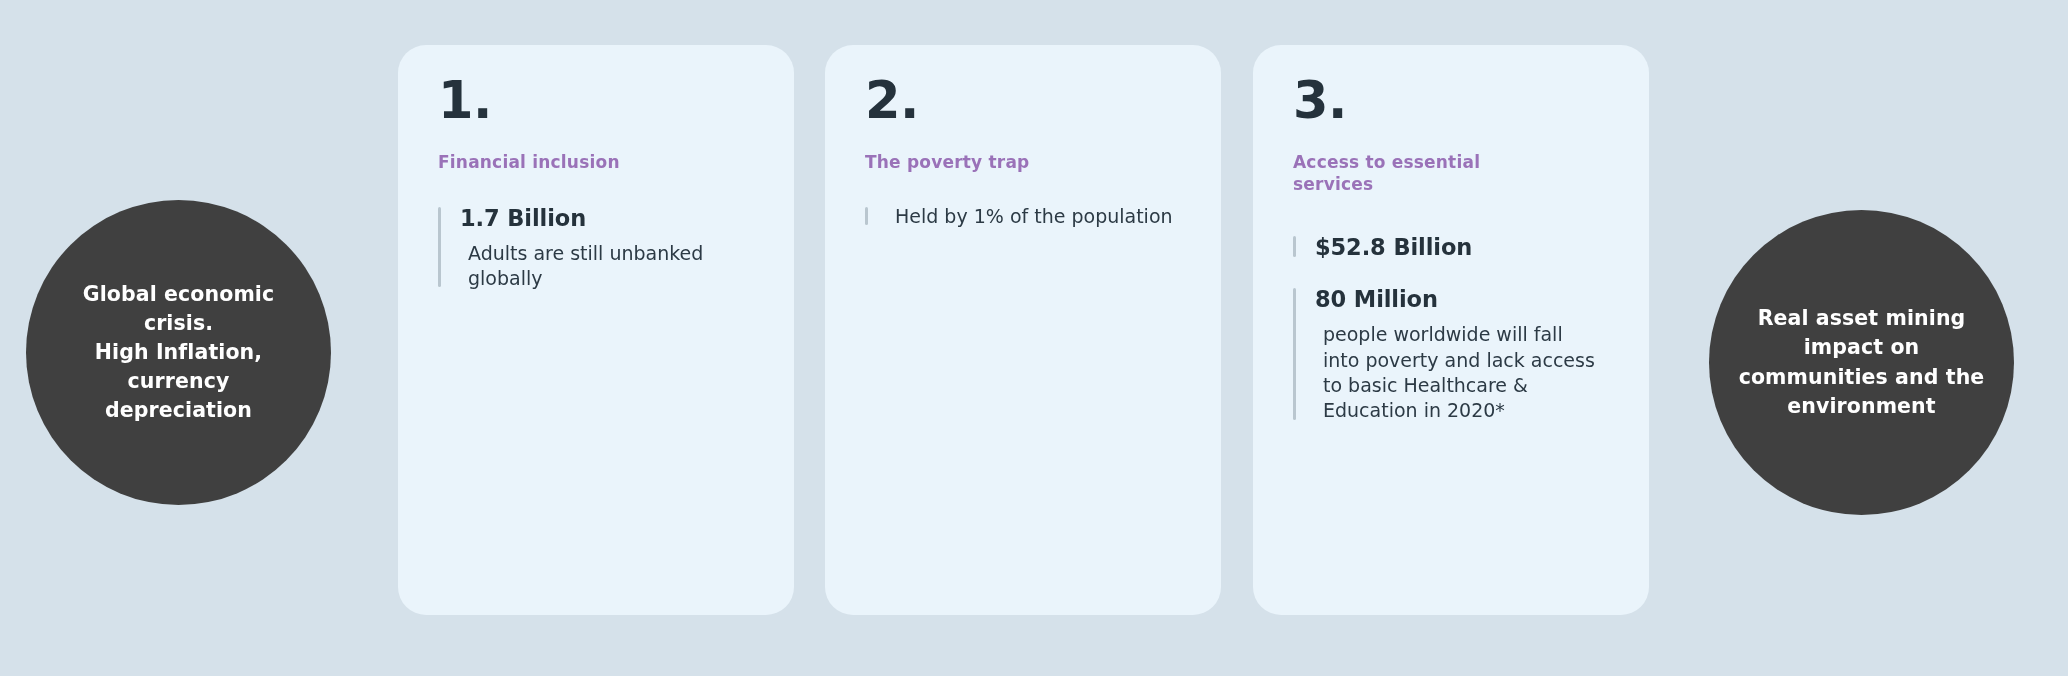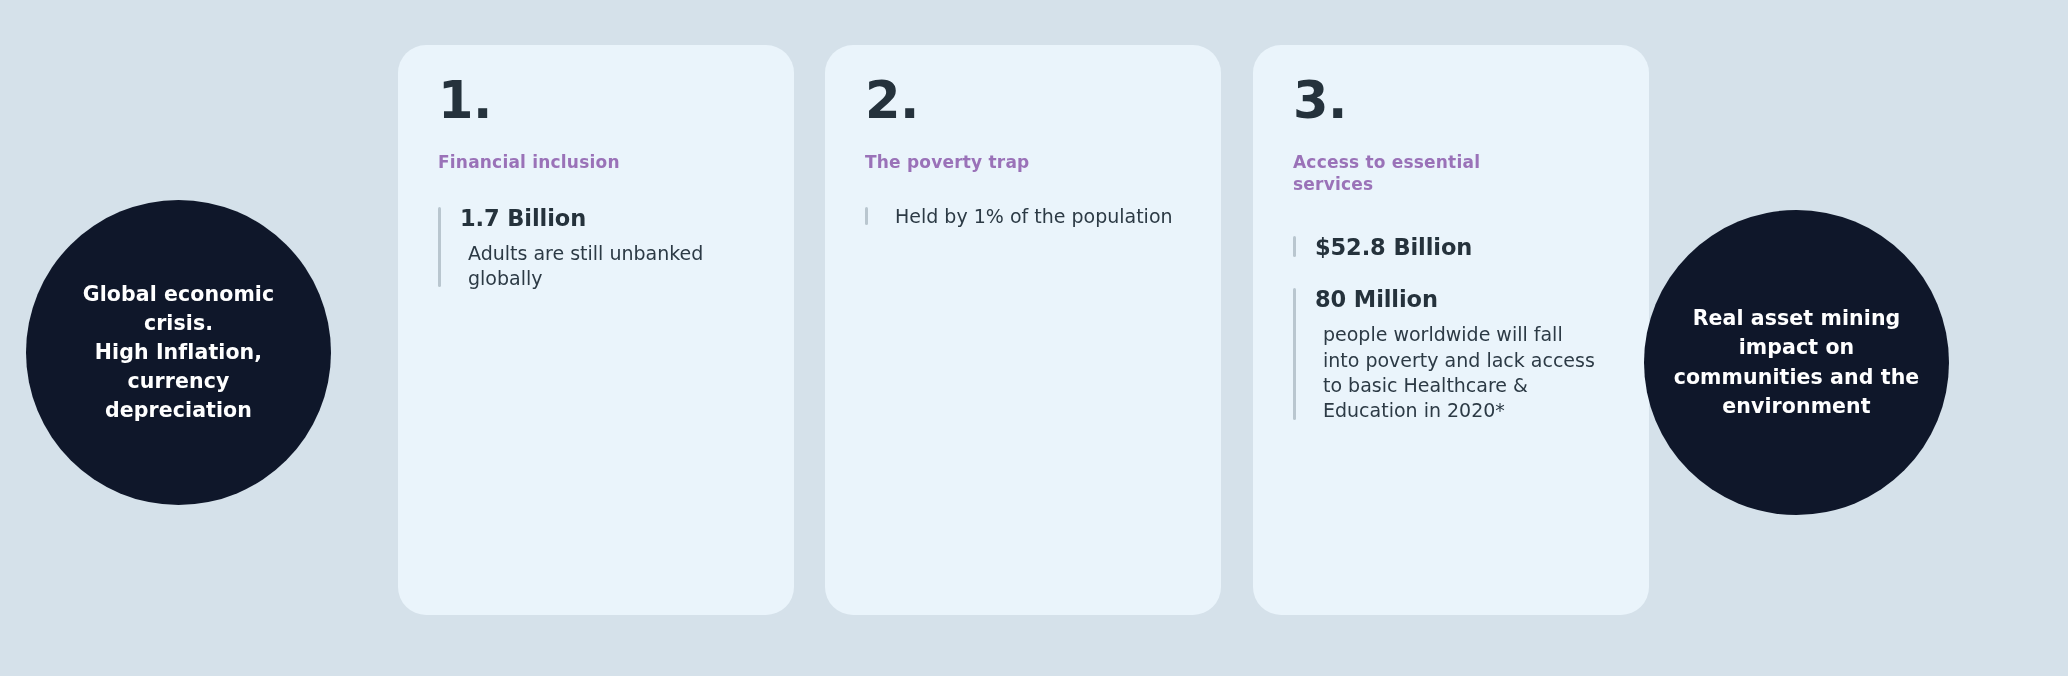--- a/index.html
+++ b/index.html
@@ -19,38 +19,38 @@
     position: absolute;
     inset: 0;
   }
 
   
   .circle {
     position: absolute;
     width: 305px;
     height: 305px;
     border-radius: 50%;
-    background: #0f172a;
+    background: #404040;
     display: flex;
     align-items: center;
     justify-content: center;
     box-sizing: border-box;
     padding: 0 26px;
   }
   .circle-text {
     color: #ffffff;
     font-size: 20.5px;
     font-weight: 700;
     line-height: 1.42;
     text-align: center;
     letter-spacing: 0.1px;
     white-space: pre-line;
   }
   #circle-left  { left: 26px;   top: 200px; }
-  #circle-right { left: 1644px; top: 210px; }
+  #circle-right { left: 1709px; top: 210px; }
 
   
   .card {
     position: absolute;
     top: 45px;
     width: 396px;
     height: 570px;
     background: #eaf4fb;
     border-radius: 28px;
     box-sizing: border-box;

